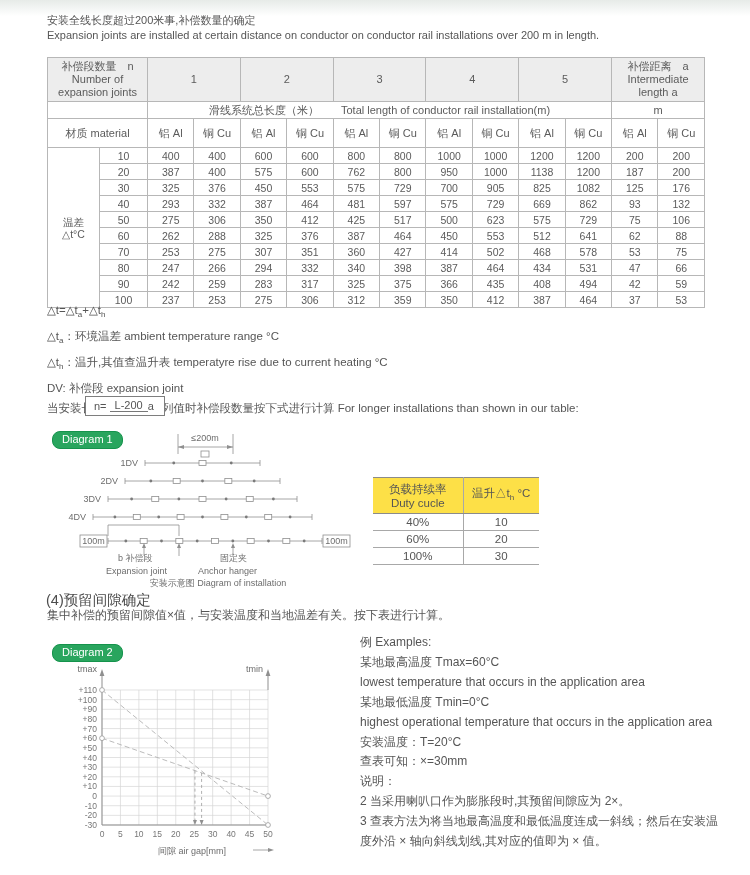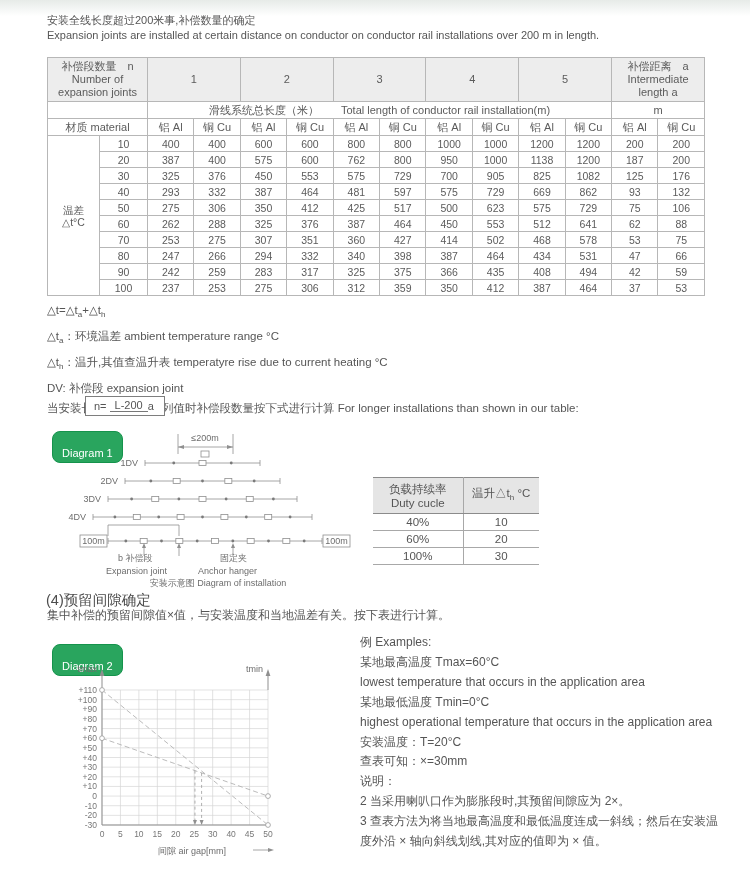--- a/index.html
+++ b/index.html
@@ -4,49 +4,49 @@
 <style>
 *{margin:0;padding:0;box-sizing:border-box}
 body{background:#fff}
 .page{position:relative;width:750px;height:875px;background:#fff;font-family:"Liberation Sans",sans-serif;color:#505050;overflow:hidden}
 .topfade{position:absolute;left:0;top:0;width:100%;height:16px;background:linear-gradient(180deg,#e7ebe8,rgba(255,255,255,0))}
 .intro{position:absolute;left:47px;top:13px;font-size:11px;line-height:15px;color:#555}
 table.main{position:absolute;left:47px;top:57px;width:658px;border-collapse:collapse;table-layout:fixed;border:1px solid #8b8b8b}
 table.main th,table.main td{border:1px solid #b7b7b7;font-weight:400;text-align:center;vertical-align:middle;padding:0;color:#5b5b5b}
 table.main tr.h1 th{background:#ededed;height:44px;font-size:11px;line-height:13px}
 table.main tr.h2 th{height:17px;font-size:11px}
-table.main tr.h3 th{height:17px;font-size:11px}
+table.main tr.h3 th{height:29px;font-size:11px}
 table.main tbody td{height:16px;font-size:10.5px;line-height:12px}
 td.grp{font-size:11px;line-height:15px;color:#555}
 .notes{position:absolute;left:47px;top:300px;font-size:11.5px;line-height:20.6px;color:#555}
 .notes sub{font-size:8px}
 .formula{position:absolute;left:85px;top:396px;border:1px solid #7e7e7e;padding:2px 10px 3px 8px;display:flex;align-items:center;gap:3px;font-size:11px;color:#555;background:#fff}
 .frac{display:inline-flex;flex-direction:row;align-items:center;line-height:12px}
 .frac .num{border-bottom:1px solid #777;padding:0 5px}
-.badge{position:absolute;background:#29a55e;border:1px solid #15934c;color:#fff;font-size:11px;line-height:13px;padding:15px 9px 2px;border-radius:8px}
+.badge{position:absolute;background:#29a55e;border:1px solid #15934c;color:#fff;font-size:11px;line-height:13px;padding:1px 9px 2px;border-radius:8px}
 .b1{left:52px;top:431px}
 .b2{left:52px;top:644px}
 svg text{font-family:"Liberation Sans",sans-serif}
 .dlab{font-size:9px;fill:#6d6d6d}
 .dline{stroke:#8f8f8f;stroke-width:0.8;fill:none}
 .sq{fill:#fff;stroke:#8f8f8f;stroke-width:0.8}
 .dot{fill:#7a7a7a}
 .box{fill:#fff;stroke:#8f8f8f;stroke-width:0.8}
 #d1svg{position:absolute;left:50px;top:428px}
 #d2svg{position:absolute;left:55px;top:656px}
 .grid{stroke:#d6d6d6;stroke-width:0.7}
 .axis{stroke:#8f8f8f;stroke-width:1}
 .dash{stroke:#b3b3b3;stroke-width:0.9;stroke-dasharray:5 3}
 .dashv{stroke:#9a9a9a;stroke-width:0.8;stroke-dasharray:3 3}
 .oc{fill:#fff;stroke:#9a9a9a;stroke-width:0.8}
 .tick{font-size:8.5px;fill:#777}
 .ah{fill:#8f8f8f}
 table.duty{position:absolute;left:373px;top:477px;width:166px;border-collapse:collapse;color:#555}
 table.duty td{text-align:center;font-size:11.5px;border-bottom:1px solid #a8a8a8;font-weight:400}
-table.duty thead td{background:#e5e5e5;border-top:1px solid #8b8b8b;border-bottom:1px solid #8b8b8b;height:36px;line-height:14px}
+table.duty thead td{background:#fde047;border-top:1px solid #8b8b8b;border-bottom:1px solid #8b8b8b;height:36px;line-height:14px}
 table.duty td:first-child{border-right:1px solid #a8a8a8;width:90px}
 table.duty tbody td{height:17px}
 table.duty sub{font-size:8px}
 .s4title{position:absolute;left:46px;top:591px;font-size:14.5px;color:#4c4c4c}
 .s4desc{position:absolute;left:47px;top:607px;font-size:12px;color:#555}
 .examples{position:absolute;left:360px;top:633px;width:385px;font-size:12px;line-height:19.9px;color:#555}
 </style>
 </head>
 <body>
 

